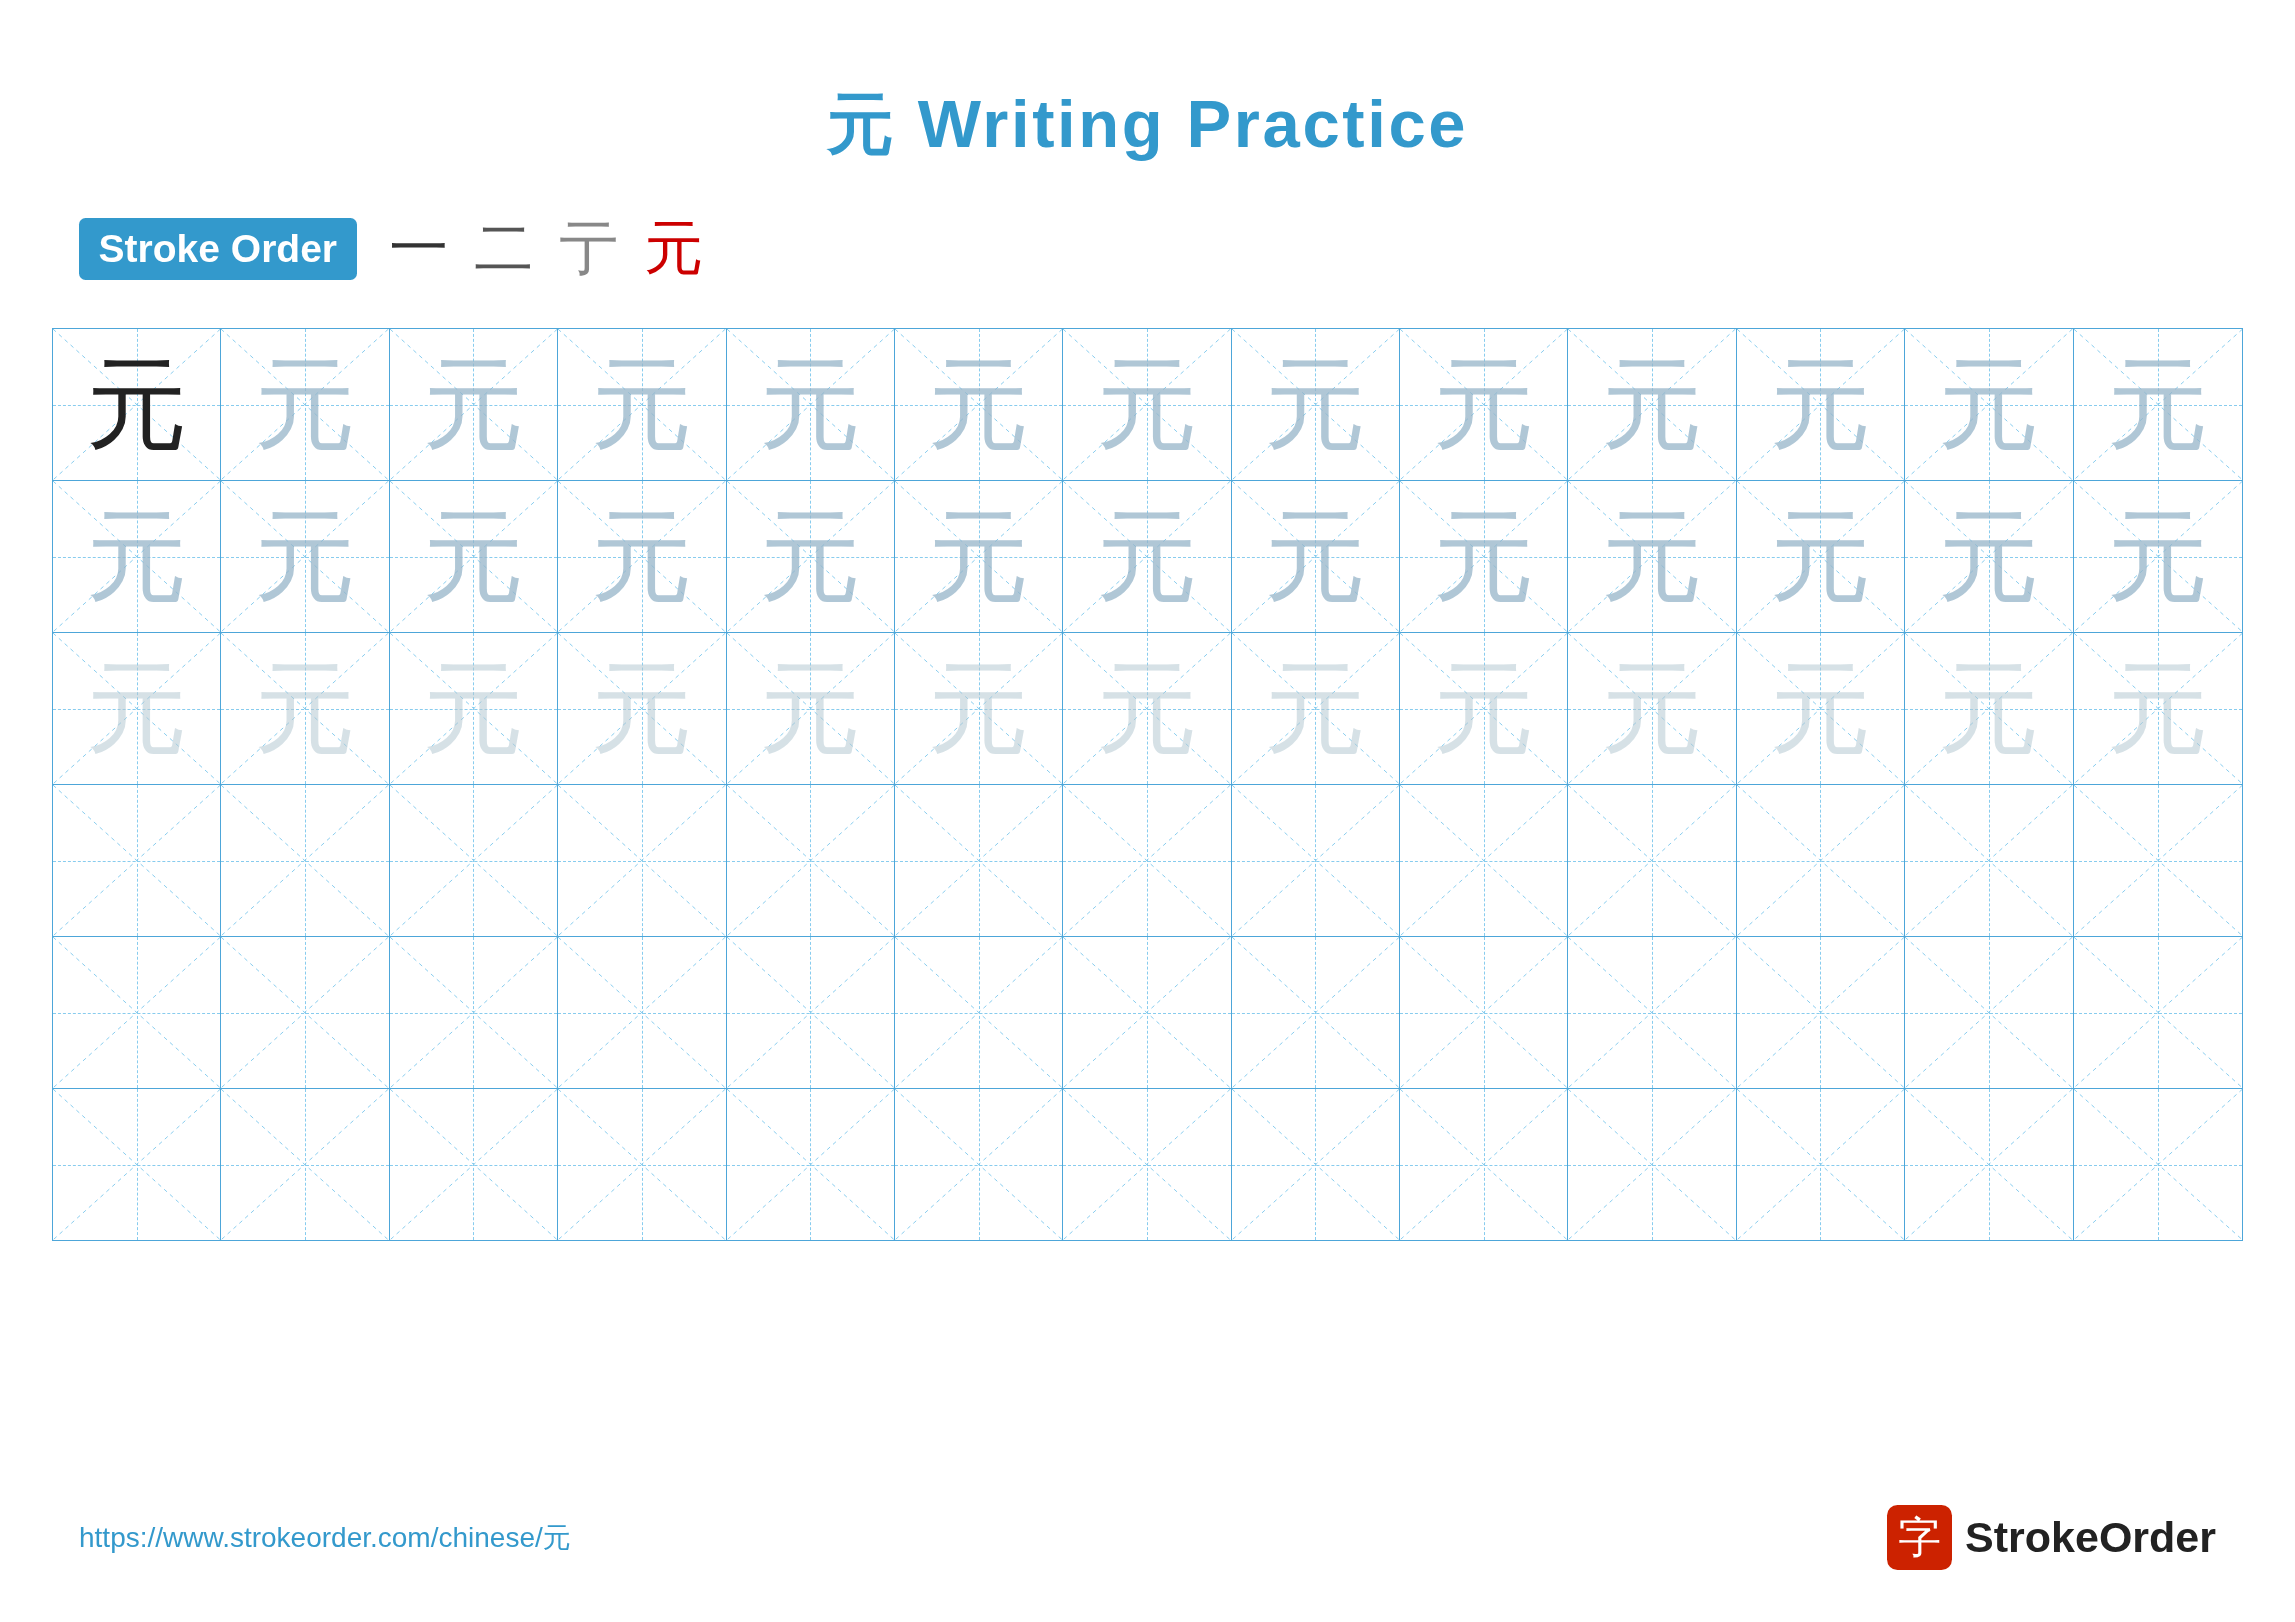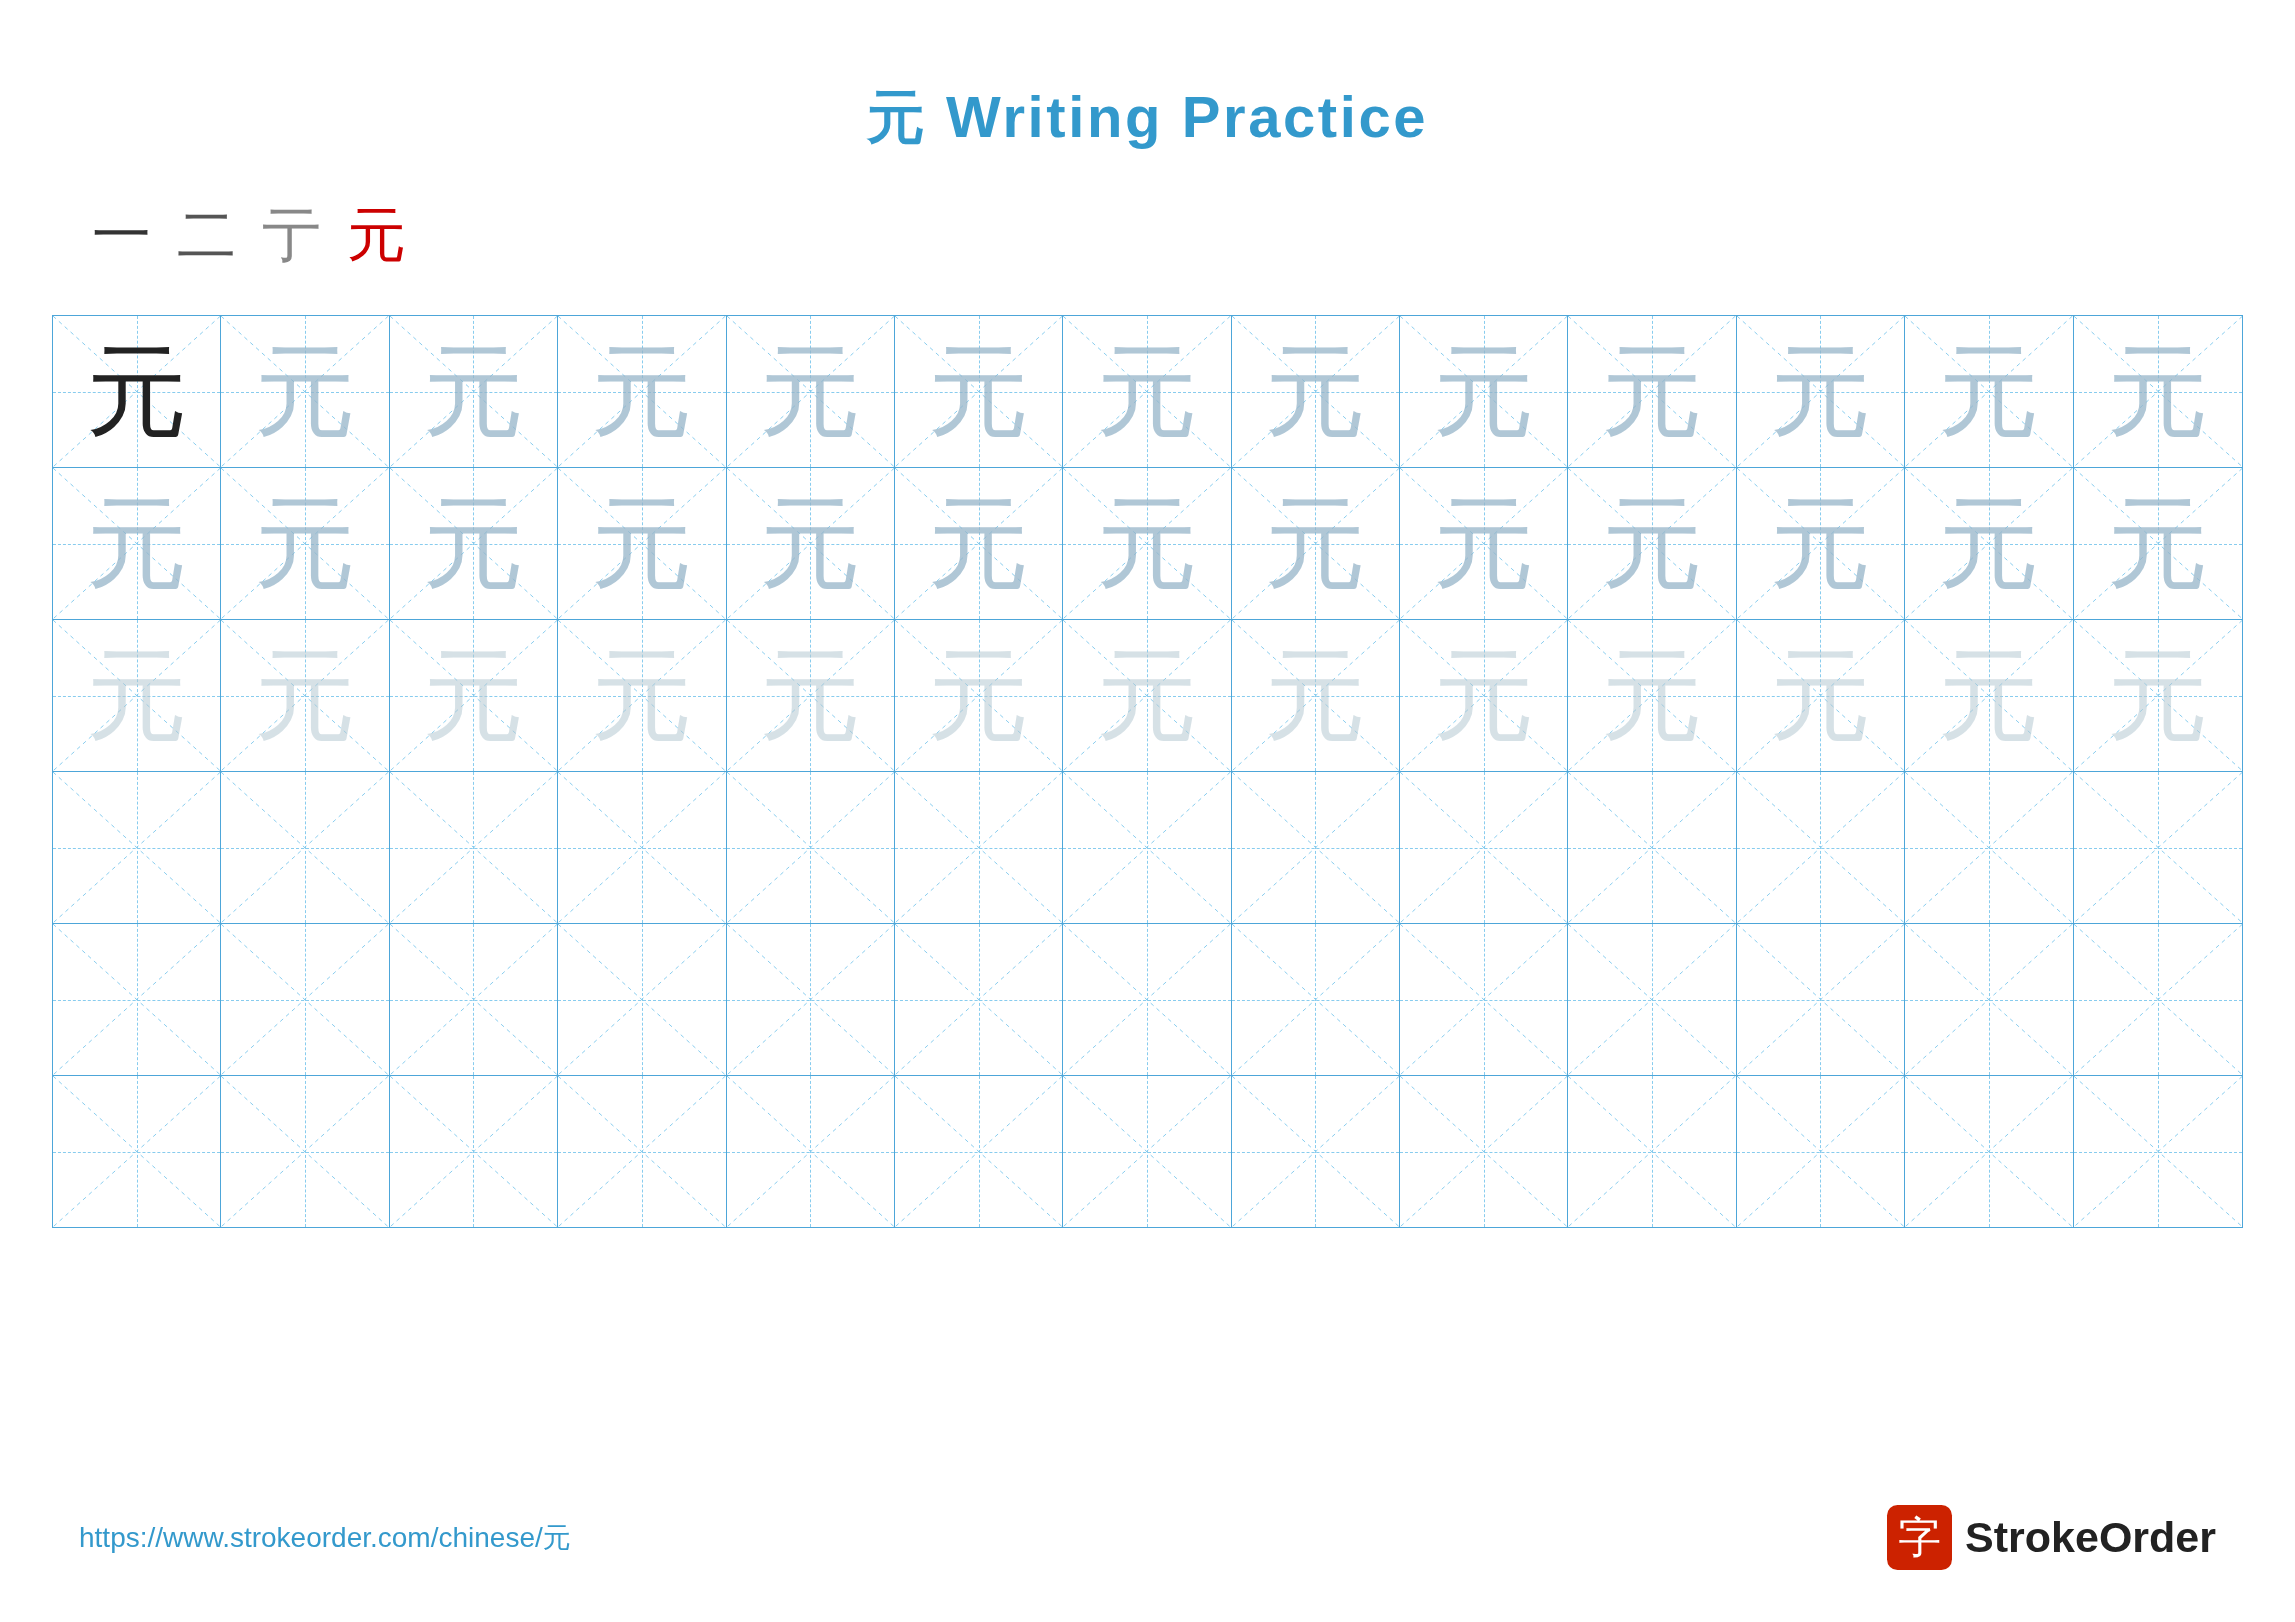--- a/index.html
+++ b/index.html
@@ -8,21 +8,21 @@
       font-family: Arial, sans-serif;
       width: 2295px;
       height: 1622px;
       position: relative;
       overflow: hidden;
     }
 
     .page-title {
       text-align: center;
       padding-top: 79px;
-      font-size: 58px;
+      font-size: 67px;
       color: #3399cc;
       font-weight: bold;
       letter-spacing: 2.6px;
     }
 
     .stroke-order-section {
       display: flex;
       align-items: center;
       margin: 39px 0 39px 79px;
       gap: 19.6px;
@@ -180,20 +180,21 @@
     .grid-row .grid-cell {
       height: 151px;
     }
   </style>
 </head>
 <body>
 
 <div class="page-title">元 Writing Practice</div>
 
 <div class="stroke-order-section">
+  <span class="stroke-order-badge">Stroke Order</span>
   <div class="stroke-sequence">
     <span class="stroke-s1">一</span>
     <span class="stroke-s2">二</span>
     <span class="stroke-s3">亍</span>
     <span class="stroke-s4">元</span>
   </div>
 </div>
 
 <div class="practice-grid-container">
 

